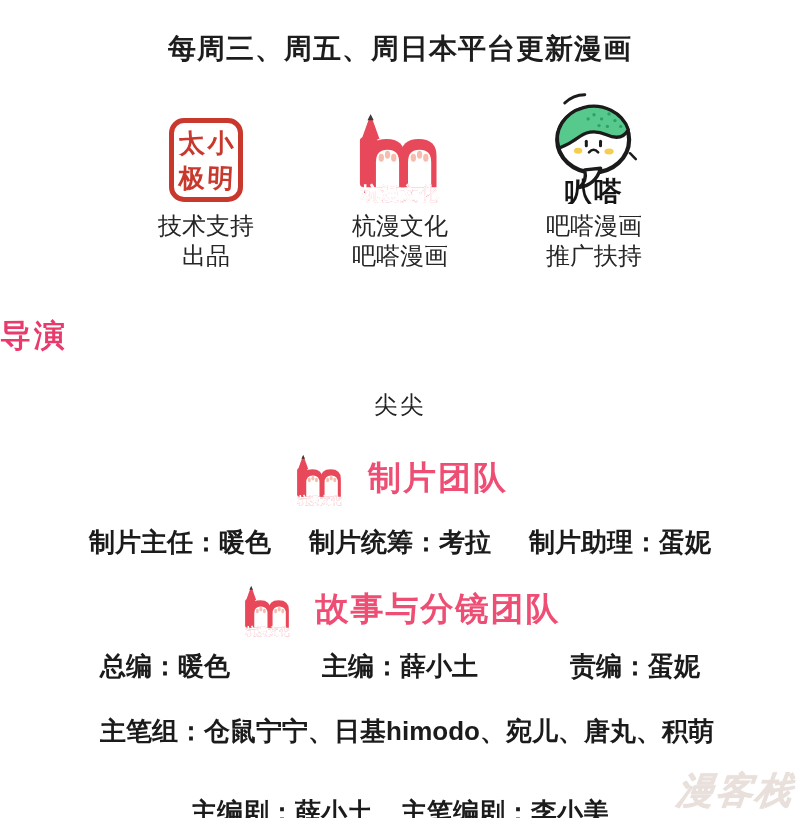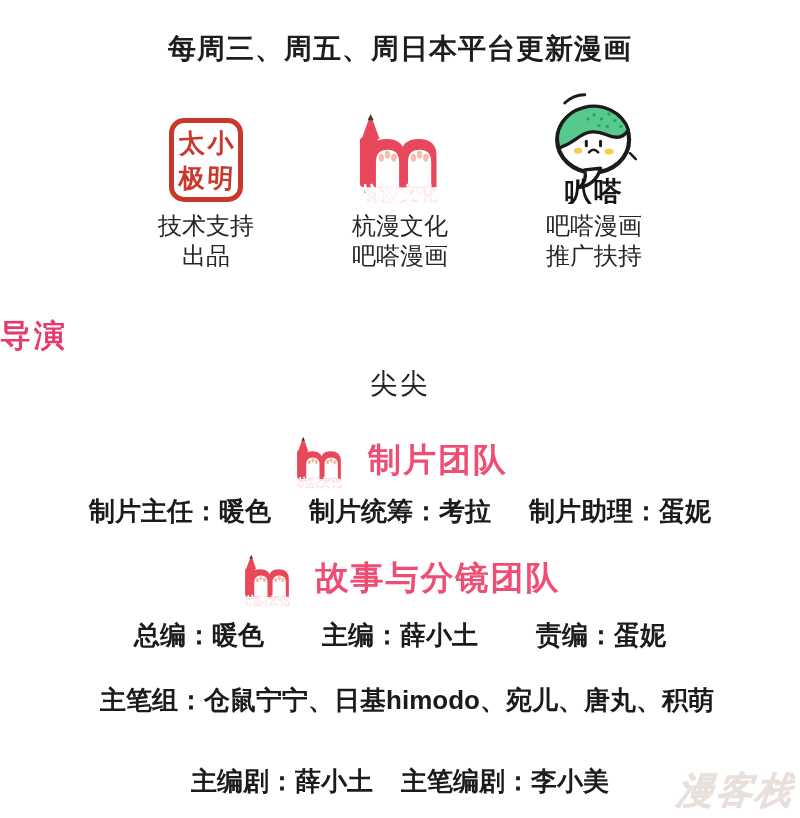--- a/index.html
+++ b/index.html
@@ -42,29 +42,29 @@
   .seal span:nth-child(1){transform:rotate(-4deg);}
   .seal span:nth-child(4){transform:rotate(3deg);}
 
   
   .mlogo-large{width:98px;height:auto;display:block;}
   .mlogo-mini{width:56px;height:auto;display:block;}
   .bada-logo{width:92px;height:auto;display:block;}
   .legend-logo{width:110px;height:auto;display:block;margin-bottom:4px;}
 
   .director-title{margin-top:44px;text-align:left;font-size:31px;font-weight:800;letter-spacing:3px;color:var(--pink);}
-  .director-name{margin-top:8px;text-align:center;font-size:28px;font-weight:500;letter-spacing:2px;color:#222;}
+  .director-name{margin-top:32px;text-align:center;font-size:24px;font-weight:500;letter-spacing:2px;color:#222;}
 
   .team-header{margin-top:30px;display:flex;align-items:center;justify-content:center;gap:20px;}
   .team-header.second{margin-top:24px;}
   .team-title{font-size:33px;font-weight:800;letter-spacing:2px;color:var(--pink2);}
 
-  .credits-row{margin-top:8px;display:flex;justify-content:center;gap:38px;
+  .credits-row{margin-top:21px;display:flex;justify-content:center;gap:38px;
     font-size:26px;line-height:1.2;font-weight:700;color:#1b1b1b;}
-  .credits-row.story{gap:58px;margin-top:14px;}
+  .credits-row.story{gap:92px;margin-top:14px;}
   .credits-row.writers{gap:28px;margin-top:48px;}
   .artists-row{margin-top:32px;text-align:center;font-size:26px;font-weight:700;color:#1b1b1b;margin-left:14px;}
 
   .watermark{
     position:absolute;right:6px;bottom:2px;z-index:5;
     font-size:37px;font-style:italic;font-weight:700;letter-spacing:2px;
     color:var(--watermark);transform:skewX(-7deg);
     text-shadow:0 0 1px #ddd2ce;
   }
 </style>

